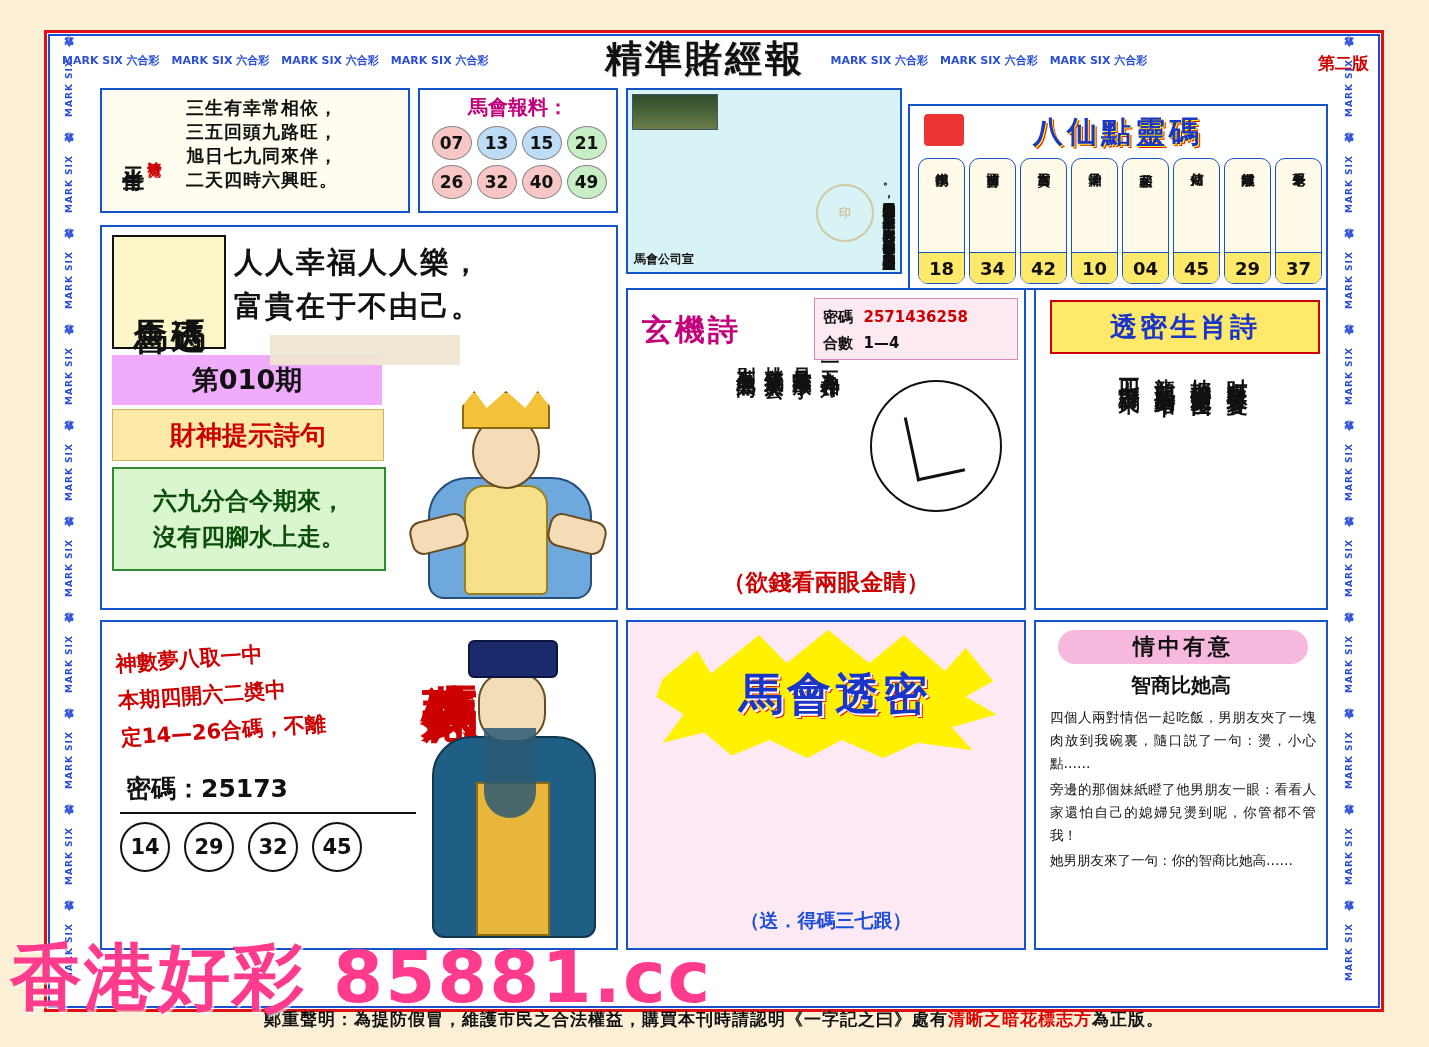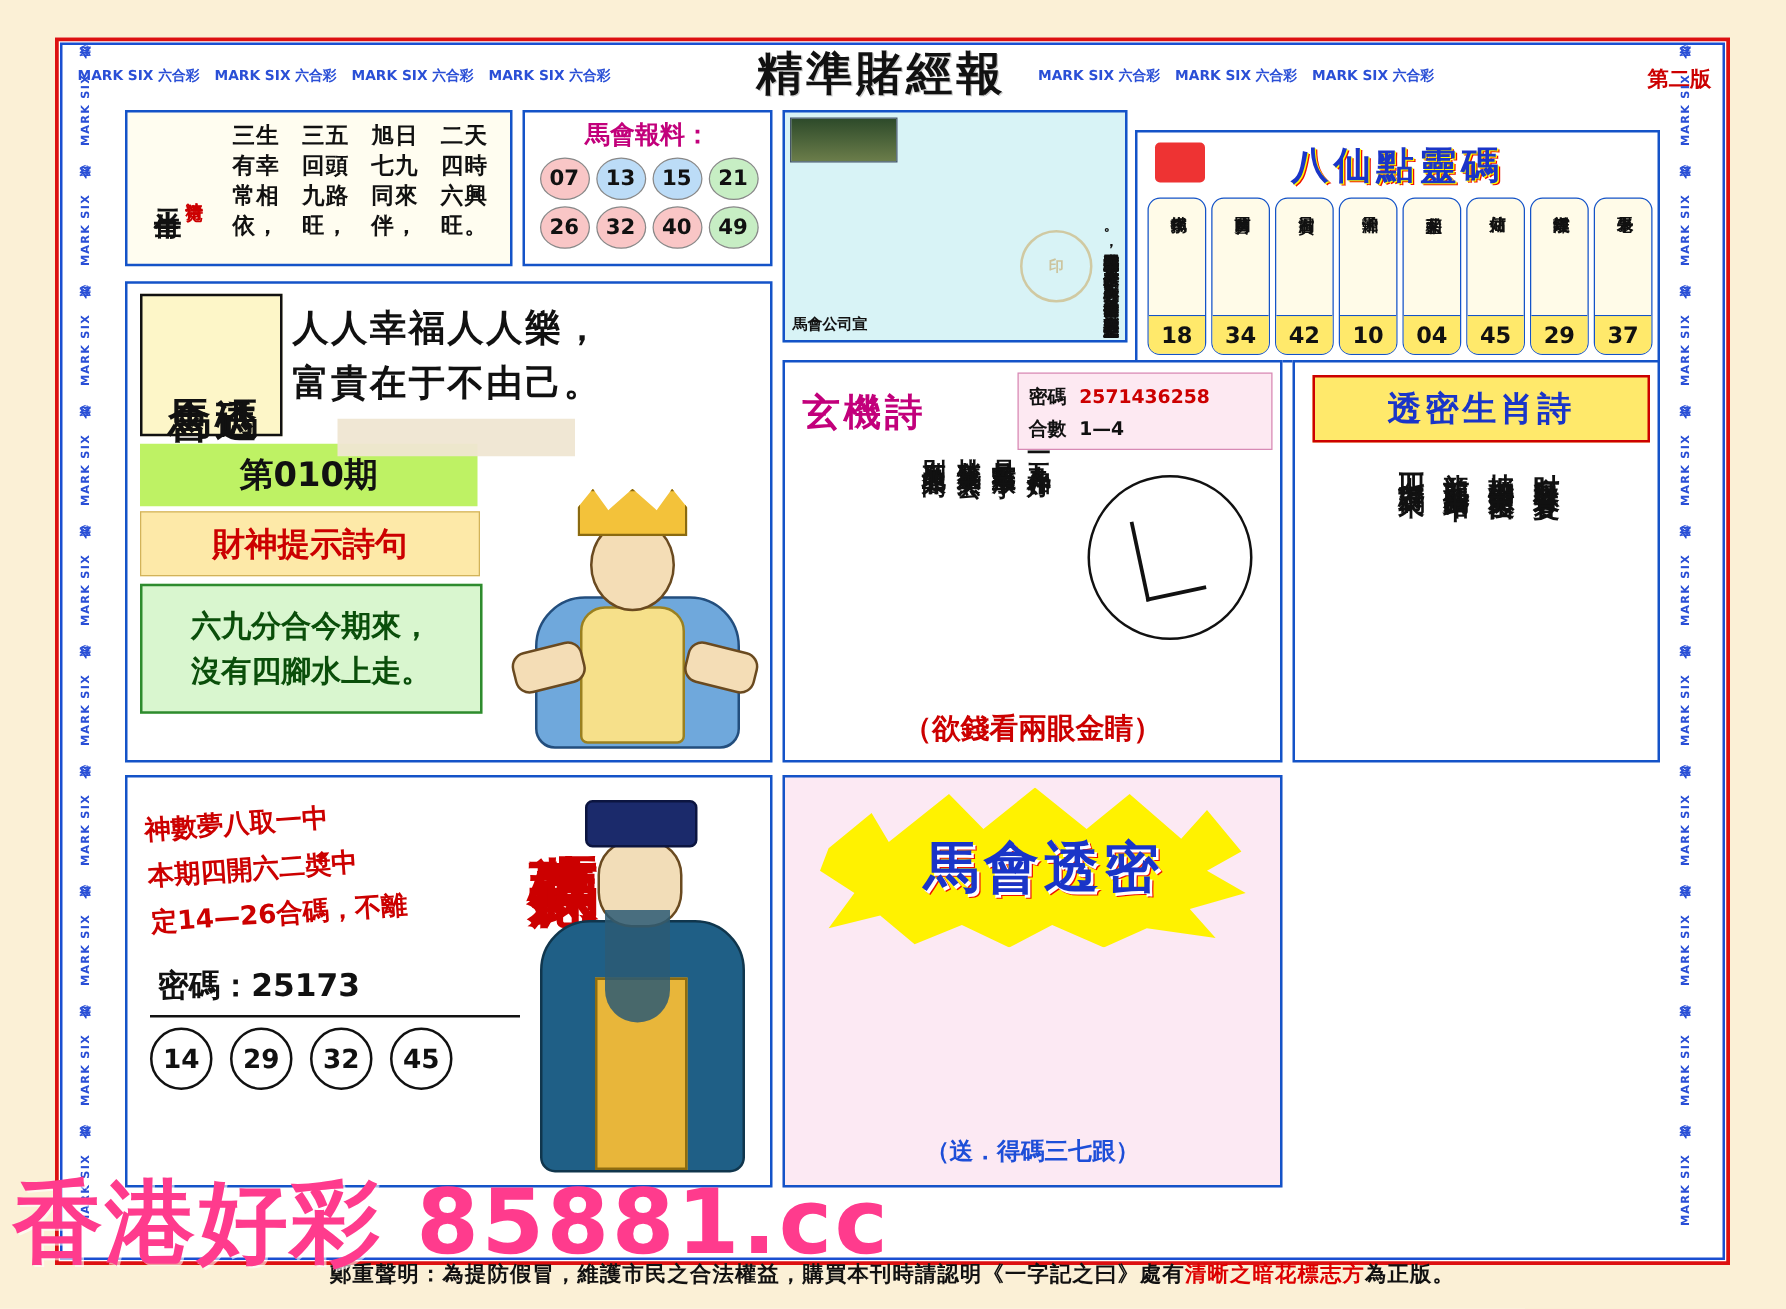--- a/index.html
+++ b/index.html
@@ -71,21 +71,21 @@
   .p-zodiac{left:100px;top:88px;width:310px;height:125px;border:2px solid #1453c8;background:#fffdf0;}
   .zodiac-left{
     position:absolute;left:4px;top:4px;width:72px;height:113px;
     display:flex;align-items:center;justify-content:center;gap:2px;
   }
   .vtext{writing-mode:vertical-rl;text-orientation:upright;font-weight:bold;line-height:1.05;}
   .zodiac-title{font-size:22px;color:#111;}
   .zodiac-sub{font-size:14px;color:#c00;}
   .zodiac-lines{
     position:absolute;left:80px;top:6px;width:226px;height:112px;
-    display:flex;flex-direction:row;justify-content:space-between;
+    display:flex;flex-direction:column;justify-content:flex-start;
     font-size:18px;font-weight:bold;color:#111;letter-spacing:1px;
     padding-left:4px;box-sizing:border-box;
   }
   
   .p-baoliao{left:418px;top:88px;width:200px;height:125px;border:2px solid #1453c8;background:#ffffff;}
   .baoliao-title{
     position:absolute;left:0;top:4px;width:100%;text-align:center;
     font-size:20px;font-weight:bold;color:#c2007b;
   }
   .balls{position:absolute;left:6px;top:36px;width:186px;display:flex;flex-wrap:wrap;gap:5px 5px;justify-content:center;}
@@ -160,21 +160,21 @@
     display:flex;align-items:center;justify-content:center;gap:2px;
   }
   .mtm-badge .vt{writing-mode:vertical-rl;text-orientation:upright;font-size:34px;font-weight:bold;color:#111;line-height:1.05;}
   .mtm-poem{
     position:absolute;left:132px;top:14px;width:374px;height:104px;
     font-size:29px;font-weight:bold;color:#111;line-height:1.5;
     letter-spacing:2px;
   }
   .mtm-issue{
     position:absolute;left:10px;top:128px;width:270px;height:50px;
-    background:#bef264;display:flex;align-items:center;justify-content:center;
+    background:#f0abfc;display:flex;align-items:center;justify-content:center;
     font-size:27px;font-weight:bold;color:#111;
   }
   .mtm-caishen{
     position:absolute;left:10px;top:182px;width:270px;height:50px;
     background:#fde9a8;border:1px solid #d2b35a;
     display:flex;align-items:center;justify-content:center;
     font-size:26px;font-weight:bold;color:#c00;
   }
   .mtm-green{
     position:absolute;left:10px;top:240px;width:270px;height:100px;
@@ -574,20 +574,29 @@
     </div>
   </div>
 
   <div class="panel p-toumit">
     <div class="burst">
       <span>馬會透密</span>
     </div>
     <div class="tmt-foot">（送．得碼三七跟）</div>
   </div>
 
+  <div class="panel p-qing">
+    <div class="q-title">情中有意</div>
+    <div class="q-sub">智商比她高</div>
+    <div class="q-body">
+      <p>四個人兩對情侶一起吃飯，男朋友夾了一塊肉放到我碗裏，隨口説了一句：燙，小心點……</p>
+      <p>旁邊的那個妹紙瞪了他男朋友一眼：看看人家還怕自己的媳婦兒燙到呢，你管都不管我！</p>
+      <p>她男朋友來了一句：你的智商比她高……</p>
+    </div>
+  </div>
 
   <div class="statement">
     <span>鄭重聲明：為提防假冒，維護市民之合法權益，購買本刊時請認明《一字記之曰》處有</span><span class="red">清晰之暗花標志方</span><span>為正版。</span>
   </div>
 
   <div class="watermark">香港好彩 85881.cc</div>
 
 </div>
 
 </body></html>

